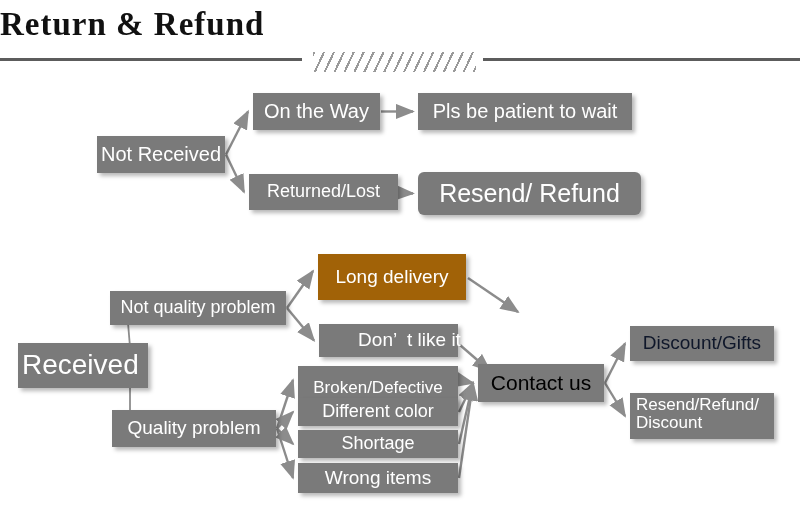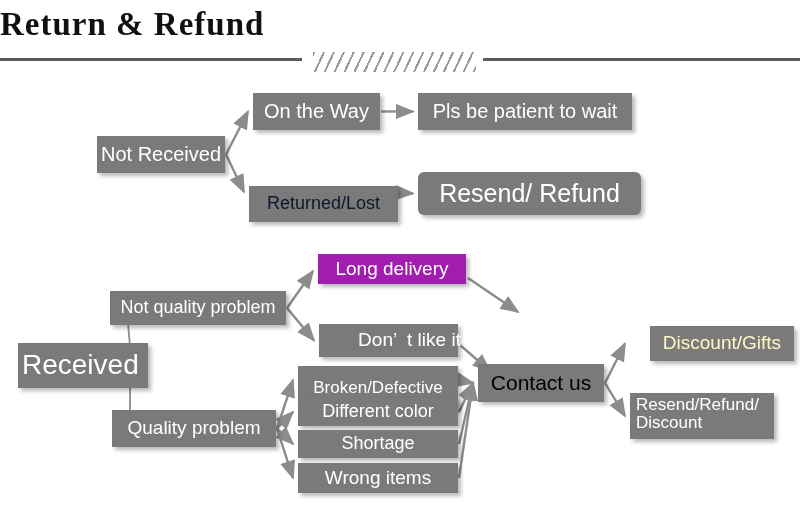--- a/index.html
+++ b/index.html
@@ -117,30 +117,30 @@
         <line x1="459" y1="478" x2="473" y2="383" stroke="#8c8c8c" marker-end="url(#ah)"></line>
         <line x1="605" y1="383" x2="625" y2="343.5" stroke="#8c8c8c" marker-end="url(#ah)"></line>
         <line x1="605" y1="383" x2="625" y2="416" stroke="#8c8c8c" marker-end="url(#ah)"></line>
       </g>
   </svg>
 
   <div id="nodes">
       <div class="box left" style="left: 97px; top: 136px; width: 128px; height: 37px; font-size: 20px; background: rgb(122, 122, 122); color: rgb(255, 255, 255);">Not Received</div>
       <div class="box" style="left: 253px; top: 93px; width: 127px; height: 37px; font-size: 20px; background: rgb(122, 122, 122); color: rgb(255, 255, 255);">On the Way</div>
       <div class="box" style="left: 418px; top: 93px; width: 214px; height: 37px; font-size: 20px; background: rgb(122, 122, 122); color: rgb(255, 255, 255);">Pls be patient to wait</div>
-      <div class="box" style="left: 249px; top: 186px; width: 149px; height: 36px; font-size: 18px; background: rgb(122, 122, 122); color: #0f172a;">Returned/Lost</div>
+      <div class="box" style="left: 249px; top: 174px; width: 149px; height: 36px; font-size: 18px; background: rgb(122, 122, 122); color: #ffffff;">Returned/Lost</div>
       <div class="box" style="left: 418px; top: 172px; width: 223px; height: 43px; font-size: 25px; background: rgb(122, 122, 122); color: rgb(255, 255, 255); border-radius: 6px;">Resend/ Refund</div>
       <div class="box left" style="left: 18px; top: 343px; width: 130px; height: 45px; font-size: 28px; background: rgb(122, 122, 122); color: rgb(255, 255, 255);">Received</div>
       <div class="box" style="left: 110px; top: 291px; width: 176px; height: 34px; font-size: 18px; background: rgb(122, 122, 122); color: rgb(255, 255, 255);">Not quality problem</div>
       <div class="box" style="left: 112px; top: 410px; width: 164px; height: 37px; font-size: 19px; background: rgb(122, 122, 122); color: rgb(255, 255, 255);">Quality problem</div>
-      <div class="box" style="left: 318px; top: 254px; width: 148px; height: 30px; font-size: 19px; background: #a21caf; color: rgb(255, 255, 255);">Long delivery</div>
+      <div class="box" style="left: 318px; top: 254px; width: 148px; height: 46px; font-size: 19px; background: #a16207; color: rgb(255, 255, 255);">Long delivery</div>
       <div class="box" style="left: 319px; top: 324px; width: 139px; height: 33px; font-size: 19px; background: rgb(122, 122, 122); color: rgb(255, 255, 255); padding-left: 42px;">Don’  t like it</div>
       <div class="box" style="left: 298px; top: 366px; width: 160px; height: 44px; font-size: 17px; background: rgb(122, 122, 122); color: rgb(255, 255, 255);">Broken/Defective</div>
       <div class="box" style="left: 298px; top: 398px; width: 160px; height: 28px; font-size: 18px; background: rgb(122, 122, 122); color: rgb(255, 255, 255);">Different color</div>
       <div class="box" style="left: 298px; top: 430px; width: 160px; height: 28px; font-size: 18px; background: rgb(122, 122, 122); color: rgb(255, 255, 255);">Shortage</div>
       <div class="box" style="left: 298px; top: 463px; width: 160px; height: 30px; font-size: 19px; background: rgb(122, 122, 122); color: rgb(255, 255, 255);">Wrong items</div>
       <div class="box" style="left: 478px; top: 364px; width: 126px; height: 38px; font-size: 21px; background: rgb(122, 122, 122); color: #000000;">Contact us</div>
-      <div class="box" style="left: 630px; top: 326px; width: 144px; height: 35px; font-size: 19px; background: rgb(122, 122, 122); color: #fef9c3; margin-left: 20px;">Discount/Gifts</div>
+      <div class="box" style="left: 630px; top: 326px; width: 144px; height: 35px; font-size: 19px; background: rgb(122, 122, 122); color: #0f172a;">Discount/Gifts</div>
       <div class="box multi" style="left: 630px; top: 393px; width: 144px; height: 46px; font-size: 17px; background: rgb(122, 122, 122); color: rgb(255, 255, 255);">Resend/Refund/
 Discount</div>
     </div>
 
 </div>
 
 </body></html>

